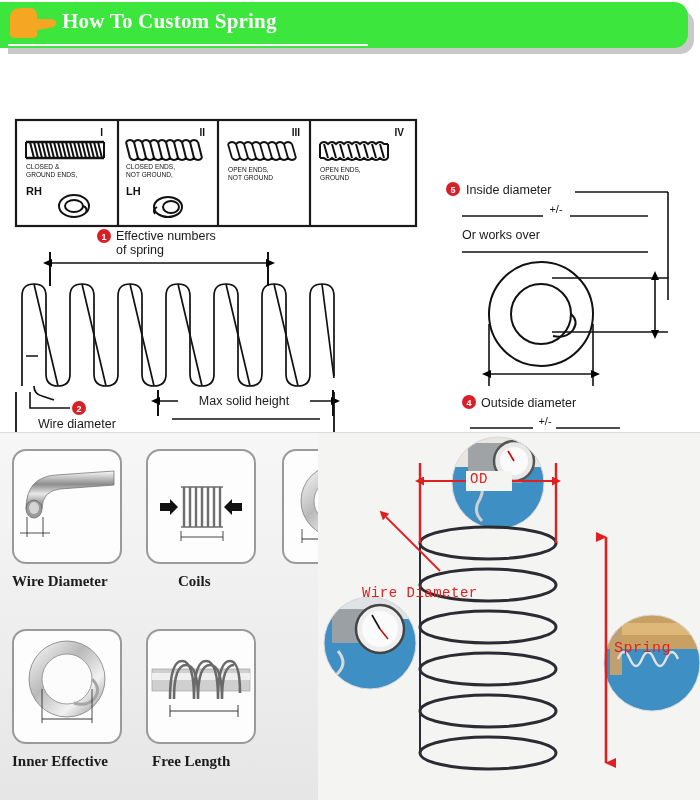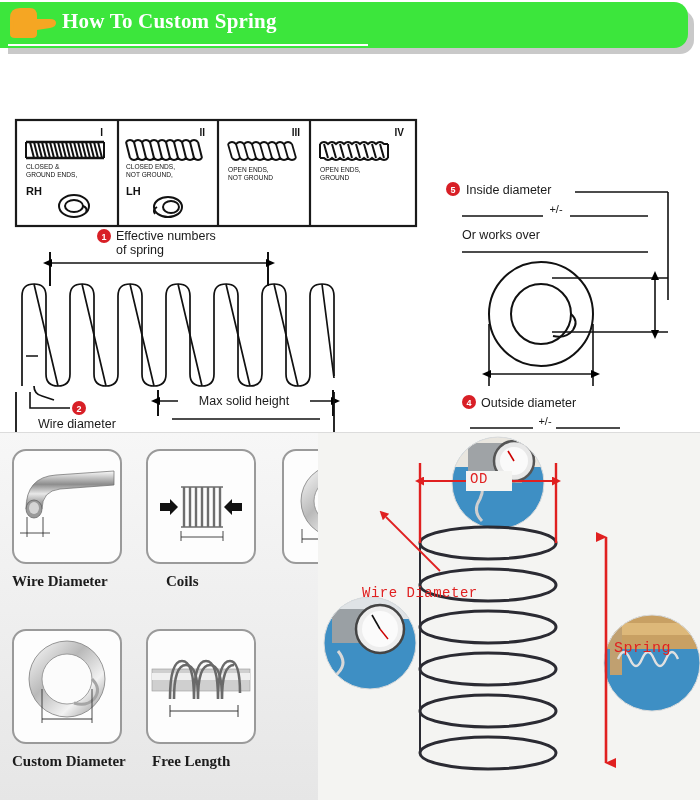--- a/index.html
+++ b/index.html
@@ -328,21 +328,21 @@
       </g>
       <g fill="#111">
         <path d="M12 52 L22 52 L22 48 L30 56 L22 64 L22 60 L12 60 Z"></path>
         <path d="M94 52 L84 52 L84 48 L76 56 L84 64 L84 60 L94 60 Z"></path>
       </g>
       <line x1="33" y1="86" x2="75" y2="86" stroke="#333" stroke-width="0.9"></line>
       <line x1="33" y1="80" x2="33" y2="90" stroke="#333" stroke-width="0.9"></line>
       <line x1="75" y1="80" x2="75" y2="90" stroke="#333" stroke-width="0.9"></line>
     </svg>
   </div>
-  <div class="card-label" style="left:166px; top:140px;">Coils</div>
+  <div class="card-label" style="left:178px; top:140px;">Coils</div>
 
   <div class="card" style="left:282px; top:16px;">
     <svg width="106" height="111" viewBox="0 0 106 111">
       <defs>
         <linearGradient id="steel2" x1="0" y1="0" x2="1" y2="1">
           <stop offset="0%" stop-color="#ffffff"></stop>
             <stop offset="40%" stop-color="#b9b9b9"></stop>
           <stop offset="70%" stop-color="#f2f2f2"></stop>
             <stop offset="100%" stop-color="#8a8a8a"></stop>
         </linearGradient>
@@ -360,21 +360,21 @@
   <div class="card" style="left:12px; top:196px;">
     <svg width="106" height="111" viewBox="0 0 106 111">
       <circle cx="53" cy="48" r="38" fill="url(#steel2)" stroke="#7d7d7d" stroke-width="0.8"></circle>
       <circle cx="53" cy="48" r="25" fill="#fcfcfc" stroke="#8a8a8a" stroke-width="0.8"></circle>
       <path d="M78 48 Q88 58 80 68 Q72 76 60 72" fill="none" stroke="#a5a5a5" stroke-width="3"></path>
       <line x1="28" y1="58" x2="28" y2="92" stroke="#222" stroke-width="0.8"></line>
       <line x1="78" y1="58" x2="78" y2="92" stroke="#222" stroke-width="0.8"></line>
       <line x1="28" y1="88" x2="78" y2="88" stroke="#222" stroke-width="0.9"></line>
     </svg>
   </div>
-  <div class="card-label" style="left:12px; top:320px;">Custom Diameter</div>
+  <div class="card-label" style="left:12px; top:320px;">Inner Effective</div>
 
   <div class="card" style="left:146px; top:196px;">
     <svg width="106" height="111" viewBox="0 0 106 111">
       <rect x="4" y="38" width="98" height="22" fill="#cfcfcf" stroke="#9a9a9a" stroke-width="0.6"></rect>
       <rect x="4" y="42" width="98" height="7" fill="#efefef"></rect>
       <g stroke="#6a6a6a" stroke-width="2.6" fill="none">
         <path d="M22 68 Q22 30 34 30 Q46 30 46 68 Q46 30 58 30 Q70 30 70 68
                  Q70 30 82 30 Q92 30 92 62"></path>
         <path d="M26 68 Q26 34 38 34 Q50 34 50 68 Q50 34 62 34 Q74 34 74 68
                  Q74 34 86 34"></path>

